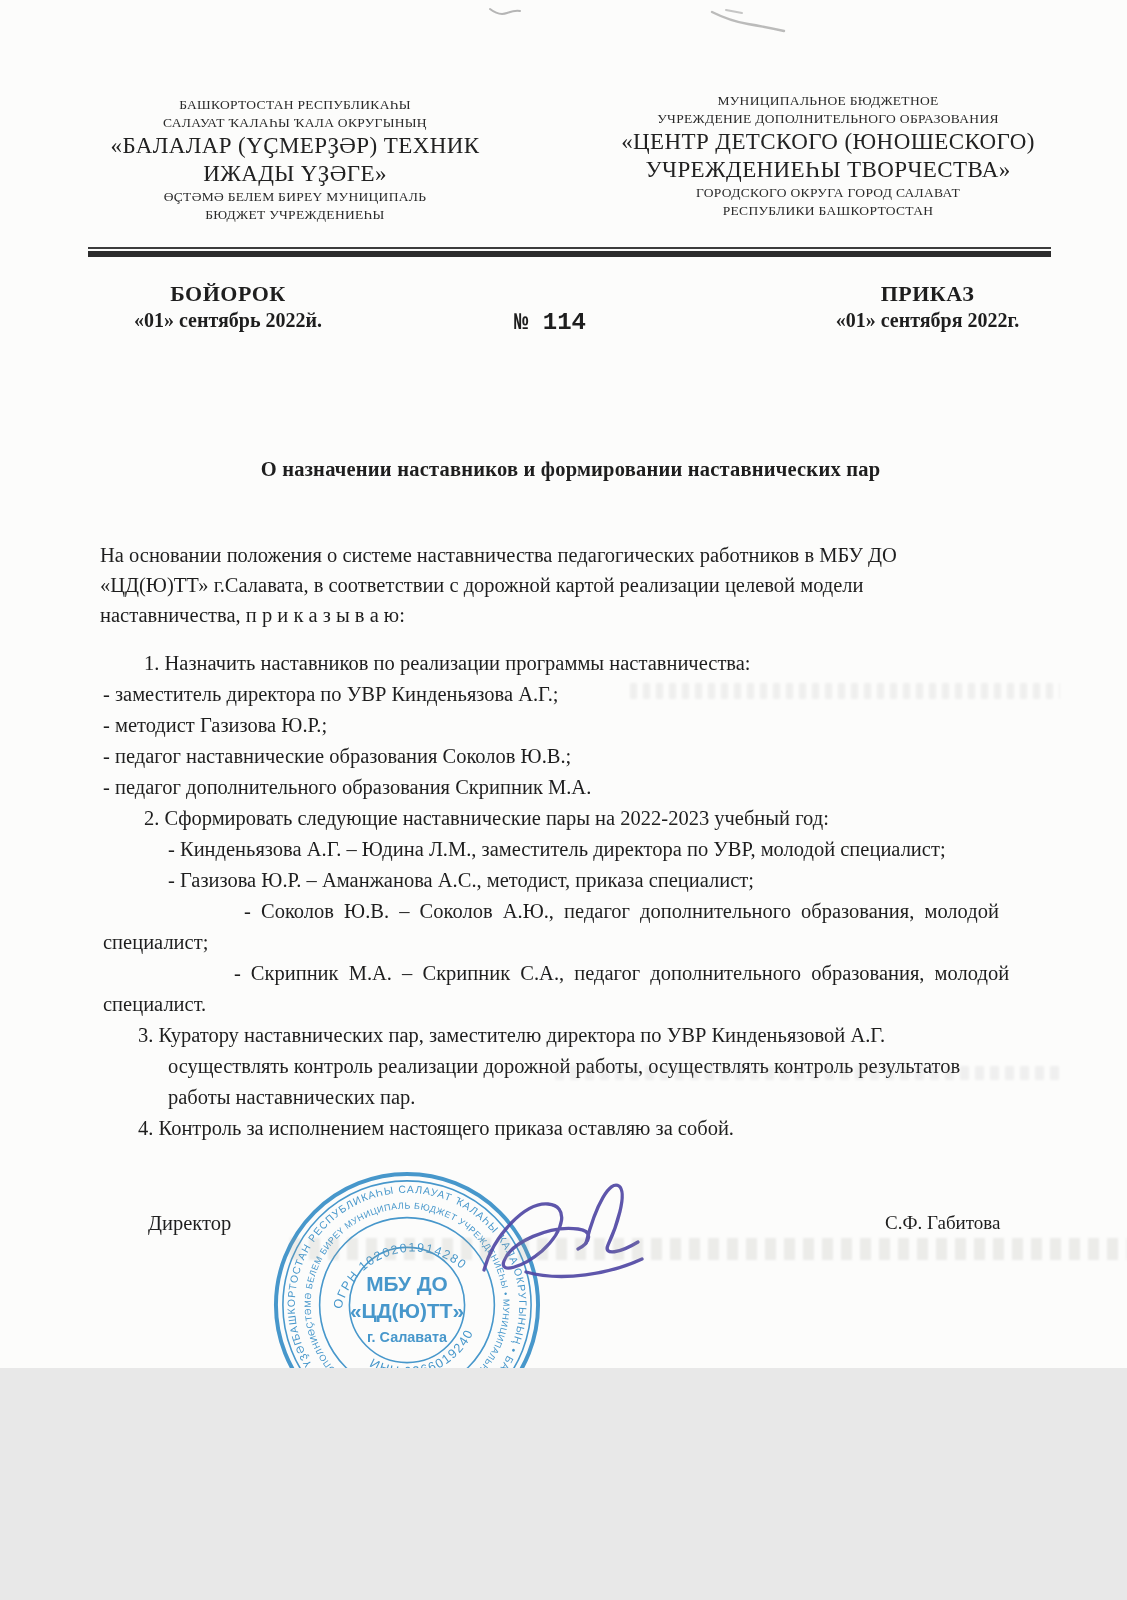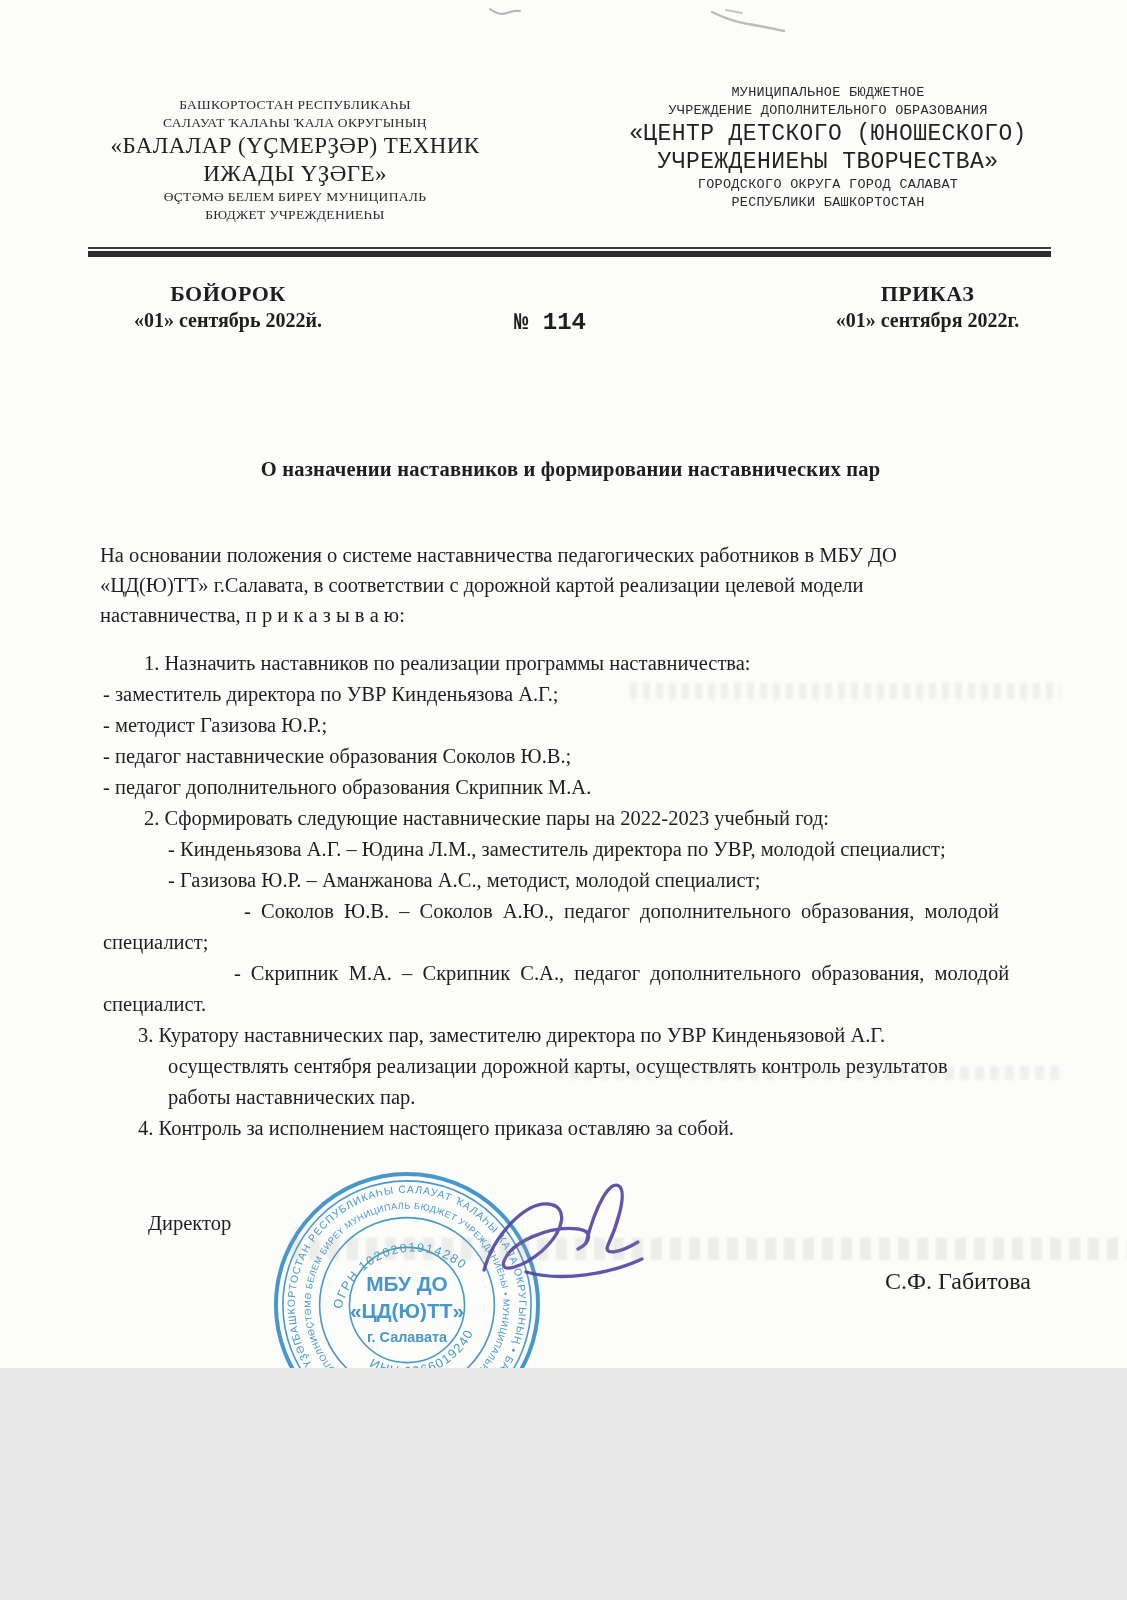--- a/index.html
+++ b/index.html
@@ -6,21 +6,21 @@
   html,body { background:#e8e8e8; }
   .page {
     position:relative; width:1127px; height:1368px; margin:0 auto;
     background:#fcfcfb; overflow:hidden;
     font-family:"Liberation Serif","DejaVu Serif",serif;
     color:#1e1e1e;
   }
   
   .org { position:absolute; text-align:center; }
   .org-left  { left:85px;  top:96px;  width:420px; }
-  .org-right { left:612px; top:84px;  width:432px;font-family:Liberation Mono, monospace; }
+  .org-right { left:612px; top:92px;  width:432px; }
   .h-small { font-size:13.5px; line-height:18px; letter-spacing:.3px; color:#2a2a2a; }
   .h-big   { font-size:23px;  line-height:28px; letter-spacing:.4px; color:#222; }
   
   .rule {
     position:absolute; left:88px; top:247px; width:963px; height:10px;
     background:linear-gradient(#3c3c3c 0 2px, transparent 2px 4px, #2c2c2c 4px 10px);
   }
   
   .ord-title { position:absolute; top:281px; font-weight:bold; font-size:22px; letter-spacing:.5px; }
   .ord-date  { position:absolute; top:309px; font-weight:bold; font-size:20px; }
@@ -38,21 +38,21 @@
   
   .bodytext { position:absolute; left:100px; top:648px; width:975px; font-size:20.5px; }
   .bodytext .line { line-height:31px; white-space:nowrap; }
   .n1 { padding-left:44px; }
   .n2 { padding-left:38px; }
   .d0 { padding-left:3px;  }
   .d1 { padding-left:68px; }
   .sp { word-spacing:5px;text-align:center; }
   
   .sig-role { position:absolute; left:148px; top:1212px; font-size:20.5px; }
-  .sig-name { position:absolute; left:885px; top:1268px; font-size:24px; }
+  .sig-name { position:absolute; left:885px; top:1212px; font-size:19px; }
   
   .stamp { position:absolute; left:268px; top:1166px; width:278px; height:278px; opacity:.88; }
   .stamp text, .stamp textPath { font-family:"Liberation Sans","DejaVu Sans",sans-serif; }
   .signature-svg { position:absolute; left:468px; top:1172px; width:215px; height:125px; }
   .penmarks { position:absolute; left:0; top:0; width:1127px; height:50px; }
   
   .noise { position:absolute; pointer-events:none; }
   .noise-a { left:630px; top:683px;  width:430px; height:16px; opacity:.10;
              background:repeating-linear-gradient(90deg,#888 0 7px,transparent 7px 13px); filter:blur(1px); }
   .noise-b { left:555px; top:1066px; width:505px; height:14px; opacity:.10;
@@ -109,27 +109,27 @@
   </div>
 
   <div class="bodytext">
     <div class="line n1">1.  Назначить наставников по реализации программы наставничества:</div>
     <div class="line d0">- заместитель директора по УВР Кинденьязова А.Г.;</div>
     <div class="line d0">- методист Газизова Ю.Р.;</div>
     <div class="line d0">- педагог наставнические образования Соколов Ю.В.;</div>
     <div class="line d0">- педагог дополнительного образования Скрипник М.А.</div>
     <div class="line n1">2.  Сформировать следующие наставнические пары на 2022-2023 учебный год:</div>
     <div class="line d1">- Кинденьязова А.Г. – Юдина Л.М., заместитель директора по УВР, молодой специалист;</div>
-    <div class="line d1">- Газизова Ю.Р. – Аманжанова А.С., методист, молодой специалист;</div>
+    <div class="line d1">- Газизова Ю.Р. – Аманжанова А.С., методист, приказа специалист;</div>
     <div class="line d1 sp">- Соколов Ю.В. – Соколов А.Ю., педагог дополнительного образования, молодой</div>
     <div class="line d0">специалист;</div>
     <div class="line d1 sp">- Скрипник М.А. – Скрипник С.А., педагог дополнительного образования, молодой</div>
     <div class="line d0">специалист.</div>
     <div class="line n2">3.  Куратору наставнических пар, заместителю директора по УВР  Кинденьязовой А.Г.</div>
-    <div class="line d1">осуществлять сентября реализации дорожной карты, осуществлять контроль результатов</div>
+    <div class="line d1">осуществлять контроль реализации дорожной работы, осуществлять контроль результатов</div>
     <div class="line d1">работы наставнических пар.</div>
     <div class="line n2">4.  Контроль за исполнением настоящего приказа оставляю за собой.</div>
   </div>
 
   <div class="sig-role">Директор</div>
   <div class="sig-name">С.Ф. Габитова</div>
 
   <svg class="stamp" viewBox="0 0 280 280">
     <defs>
       <path id="ringO" d="M140,140 m-113,0 a113,113 0 1,1 226,0 a113,113 0 1,1 -226,0"></path>

